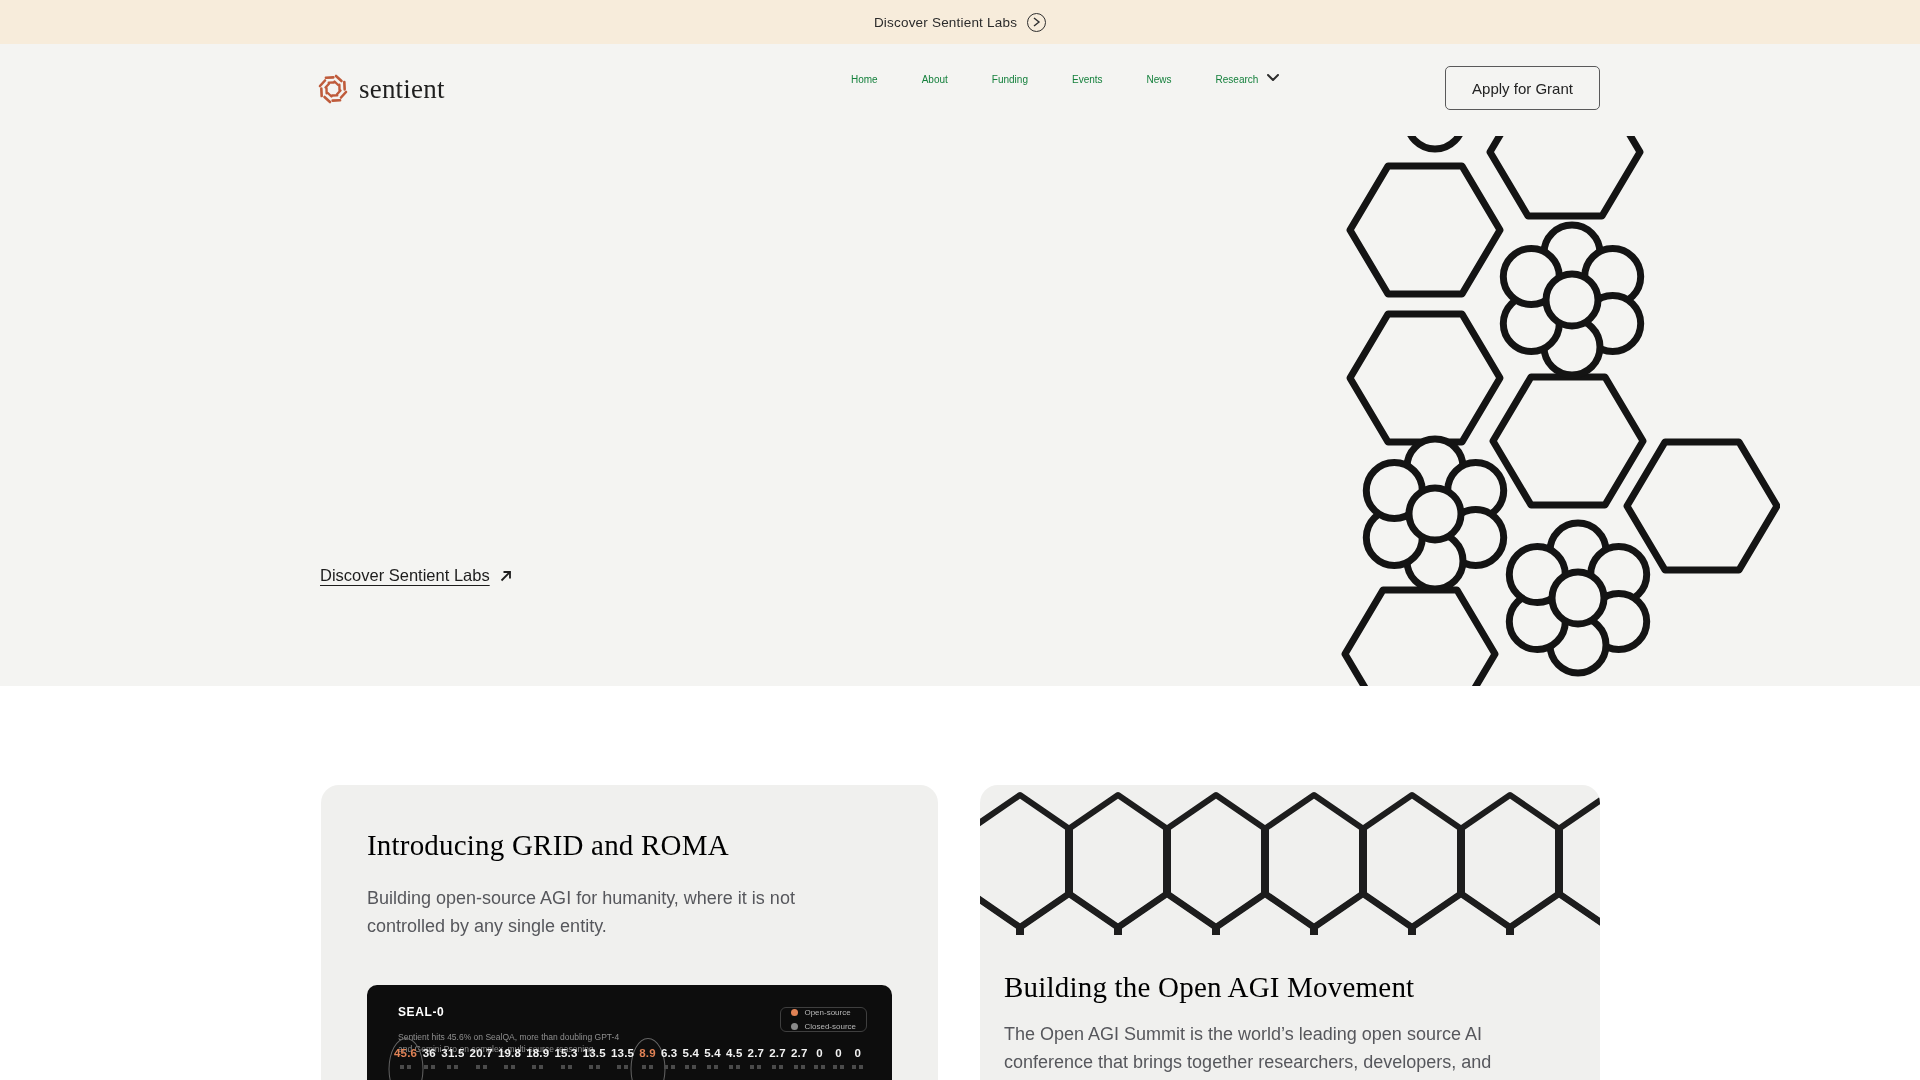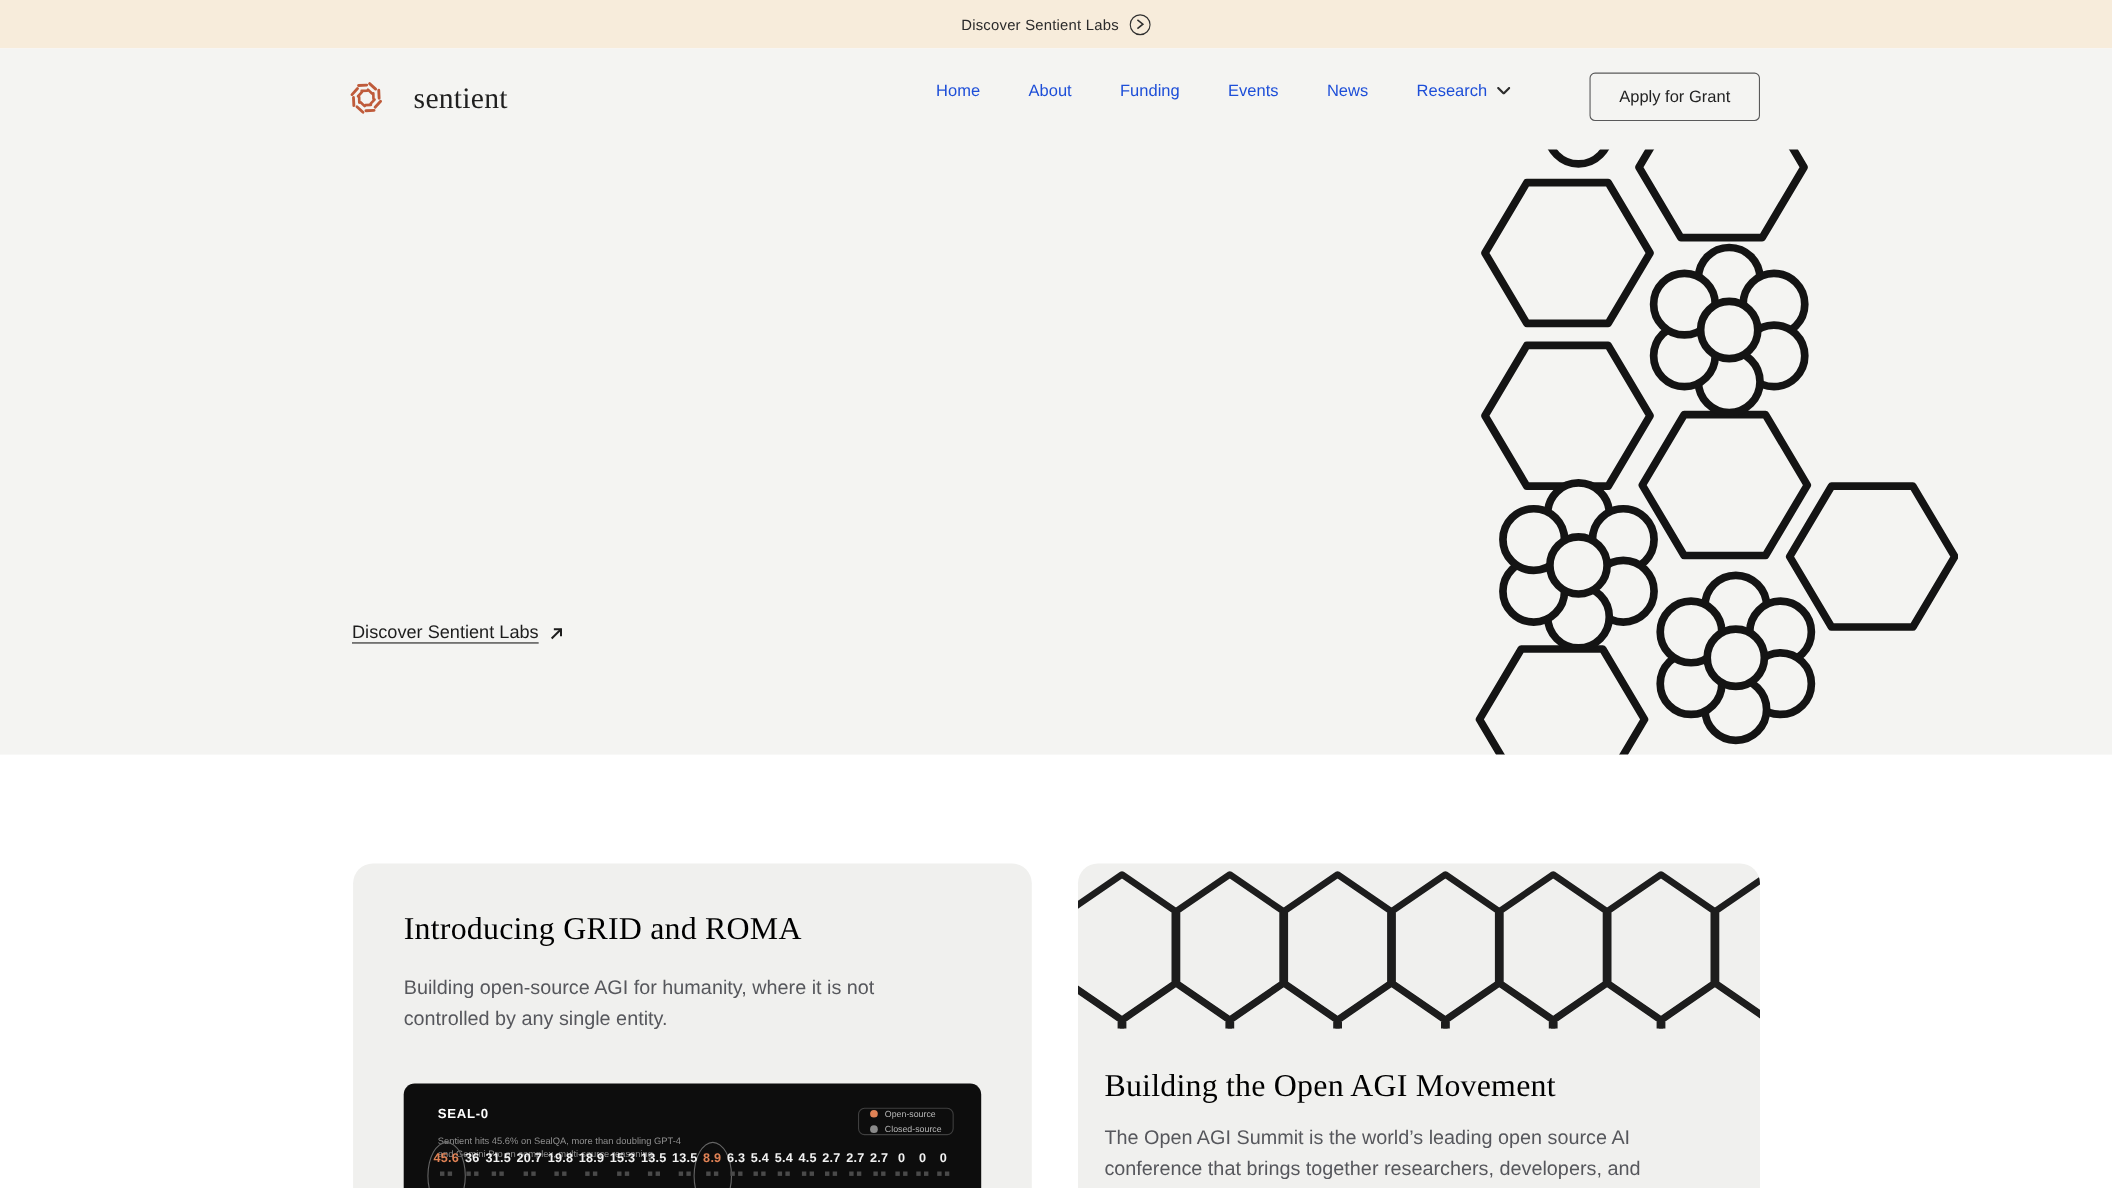--- a/index.html
+++ b/index.html
@@ -11,24 +11,24 @@
   .banner { position:absolute; left:0; top:0; width:1920px; height:44px;
     background:#f7ecdb; display:flex; align-items:center; justify-content:center; gap:10px; }
   .banner-text { font-size:13.5px; color:#2b2b2b; letter-spacing:.2px; }
   .banner-circle { width:19px; height:19px; border:1.4px solid #2f2f2f; border-radius:50%;
     display:flex; align-items:center; justify-content:center; }
 
   
   .surface { position:absolute; left:0; top:44px; width:1920px; height:642px; background:#f4f4f2; }
 
   
-  .logo { position:absolute; left:316px; top:28px; display:flex; align-items:center; gap:26px; cursor:pointer; }
+  .logo { position:absolute; left:316px; top:28px; display:flex; align-items:center; gap:9px; cursor:pointer; }
   .logo-word { font-size:27px; color:#1f1f1f; letter-spacing:.2px; }
   .nav { position:absolute; left:851px; top:30px; display:flex; align-items:center; gap:44px; }
-  .nav a { font-size:15px; color:#1d4ed8; text-decoration:none; display:flex; align-items:center; gap:9px; cursor:pointer; }
+  .nav a { font-size:10px; color:#15803d; text-decoration:none; display:flex; align-items:flex-start; gap:9px; cursor:pointer; }
   .cta { position:absolute; left:1445px; top:22px; width:155px; height:44px; background:transparent;
     border:1px solid #59595a; border-radius:5px; font-size:15px; color:#232323;
     display:flex; align-items:center; justify-content:center; cursor:pointer;
     font-family:"Liberation Sans", sans-serif; }
 
   
   .hero-title { position:absolute; left:320px; top:168px; font-size:42px; font-weight:400; color:#343434; letter-spacing:.2px; }
   .hero-desc { position:absolute; left:320px; top:243px; width:548px; font-size:18px; line-height:27.5px; color:#56575c; }
   .hero-link { position:absolute; left:320px; top:522px; display:flex; align-items:center; gap:9px;
     font-size:16.5px; color:#1d1d1d; cursor:pointer; }

